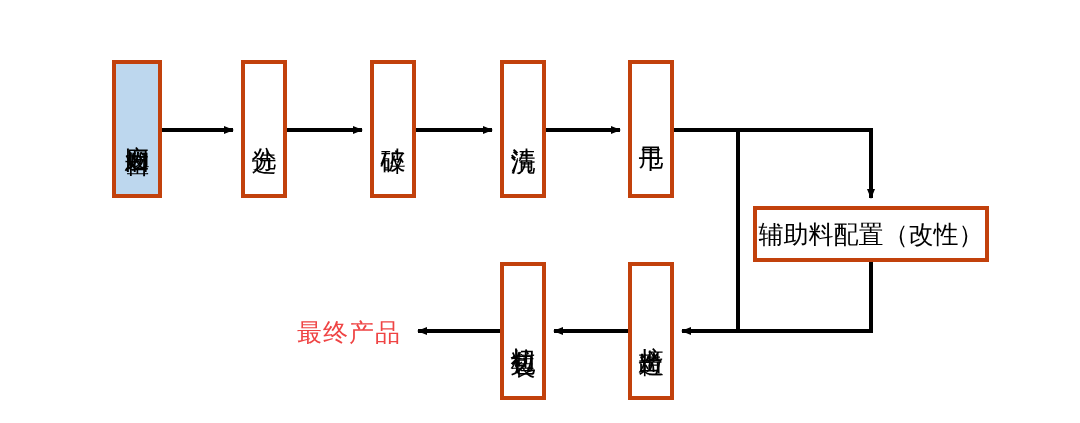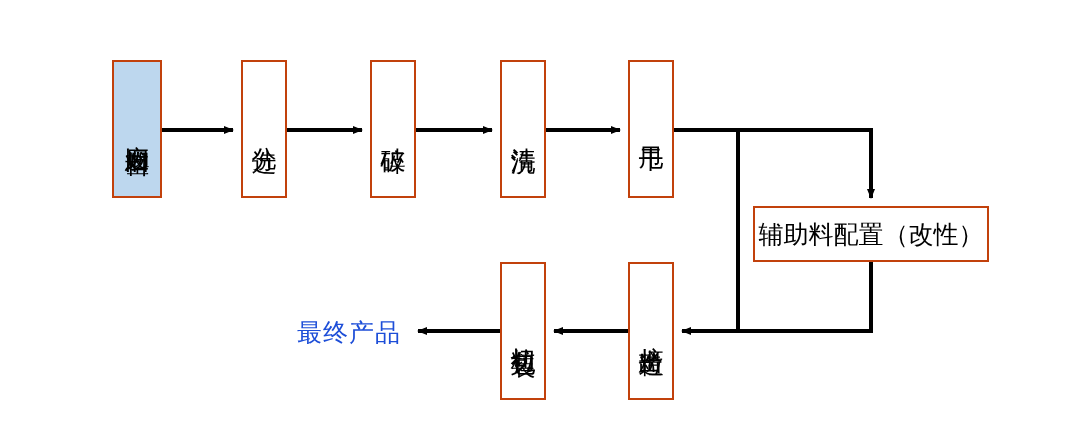--- a/index.html
+++ b/index.html
@@ -20,21 +20,21 @@
   #flow-svg {
     position: absolute;
     left: 0;
     top: 0;
     width: 1080px;
     height: 423px;
   }
   .node-box {
     position: absolute;
     box-sizing: border-box;
-    border: 2px solid #c2410c;
+    border: 4px solid #c2410c;
     background: #ffffff;
     display: flex;
     align-items: center;
     justify-content: center;
   }
   .node-box.fill-blue {
     background: #bdd7ee;
   }
   .node-label-vertical {
     writing-mode: vertical-rl;
@@ -49,21 +49,21 @@
   .node-label-horizontal {
     font-size: 25px;
     color: #000000;
     white-space: nowrap;
     letter-spacing: 0px;
     font-family: "Liberation Serif", "DejaVu Serif", serif;
   }
   .free-text {
     position: absolute;
     font-size: 25px;
-    color: #1d4ed8;
+    color: #ef4444;
     white-space: nowrap;
     letter-spacing: 1px;
     font-family: Liberation Sans, sans-serif;
   }
 </style>
 </head>
 <body>
 
 <div id="canvas">
 

